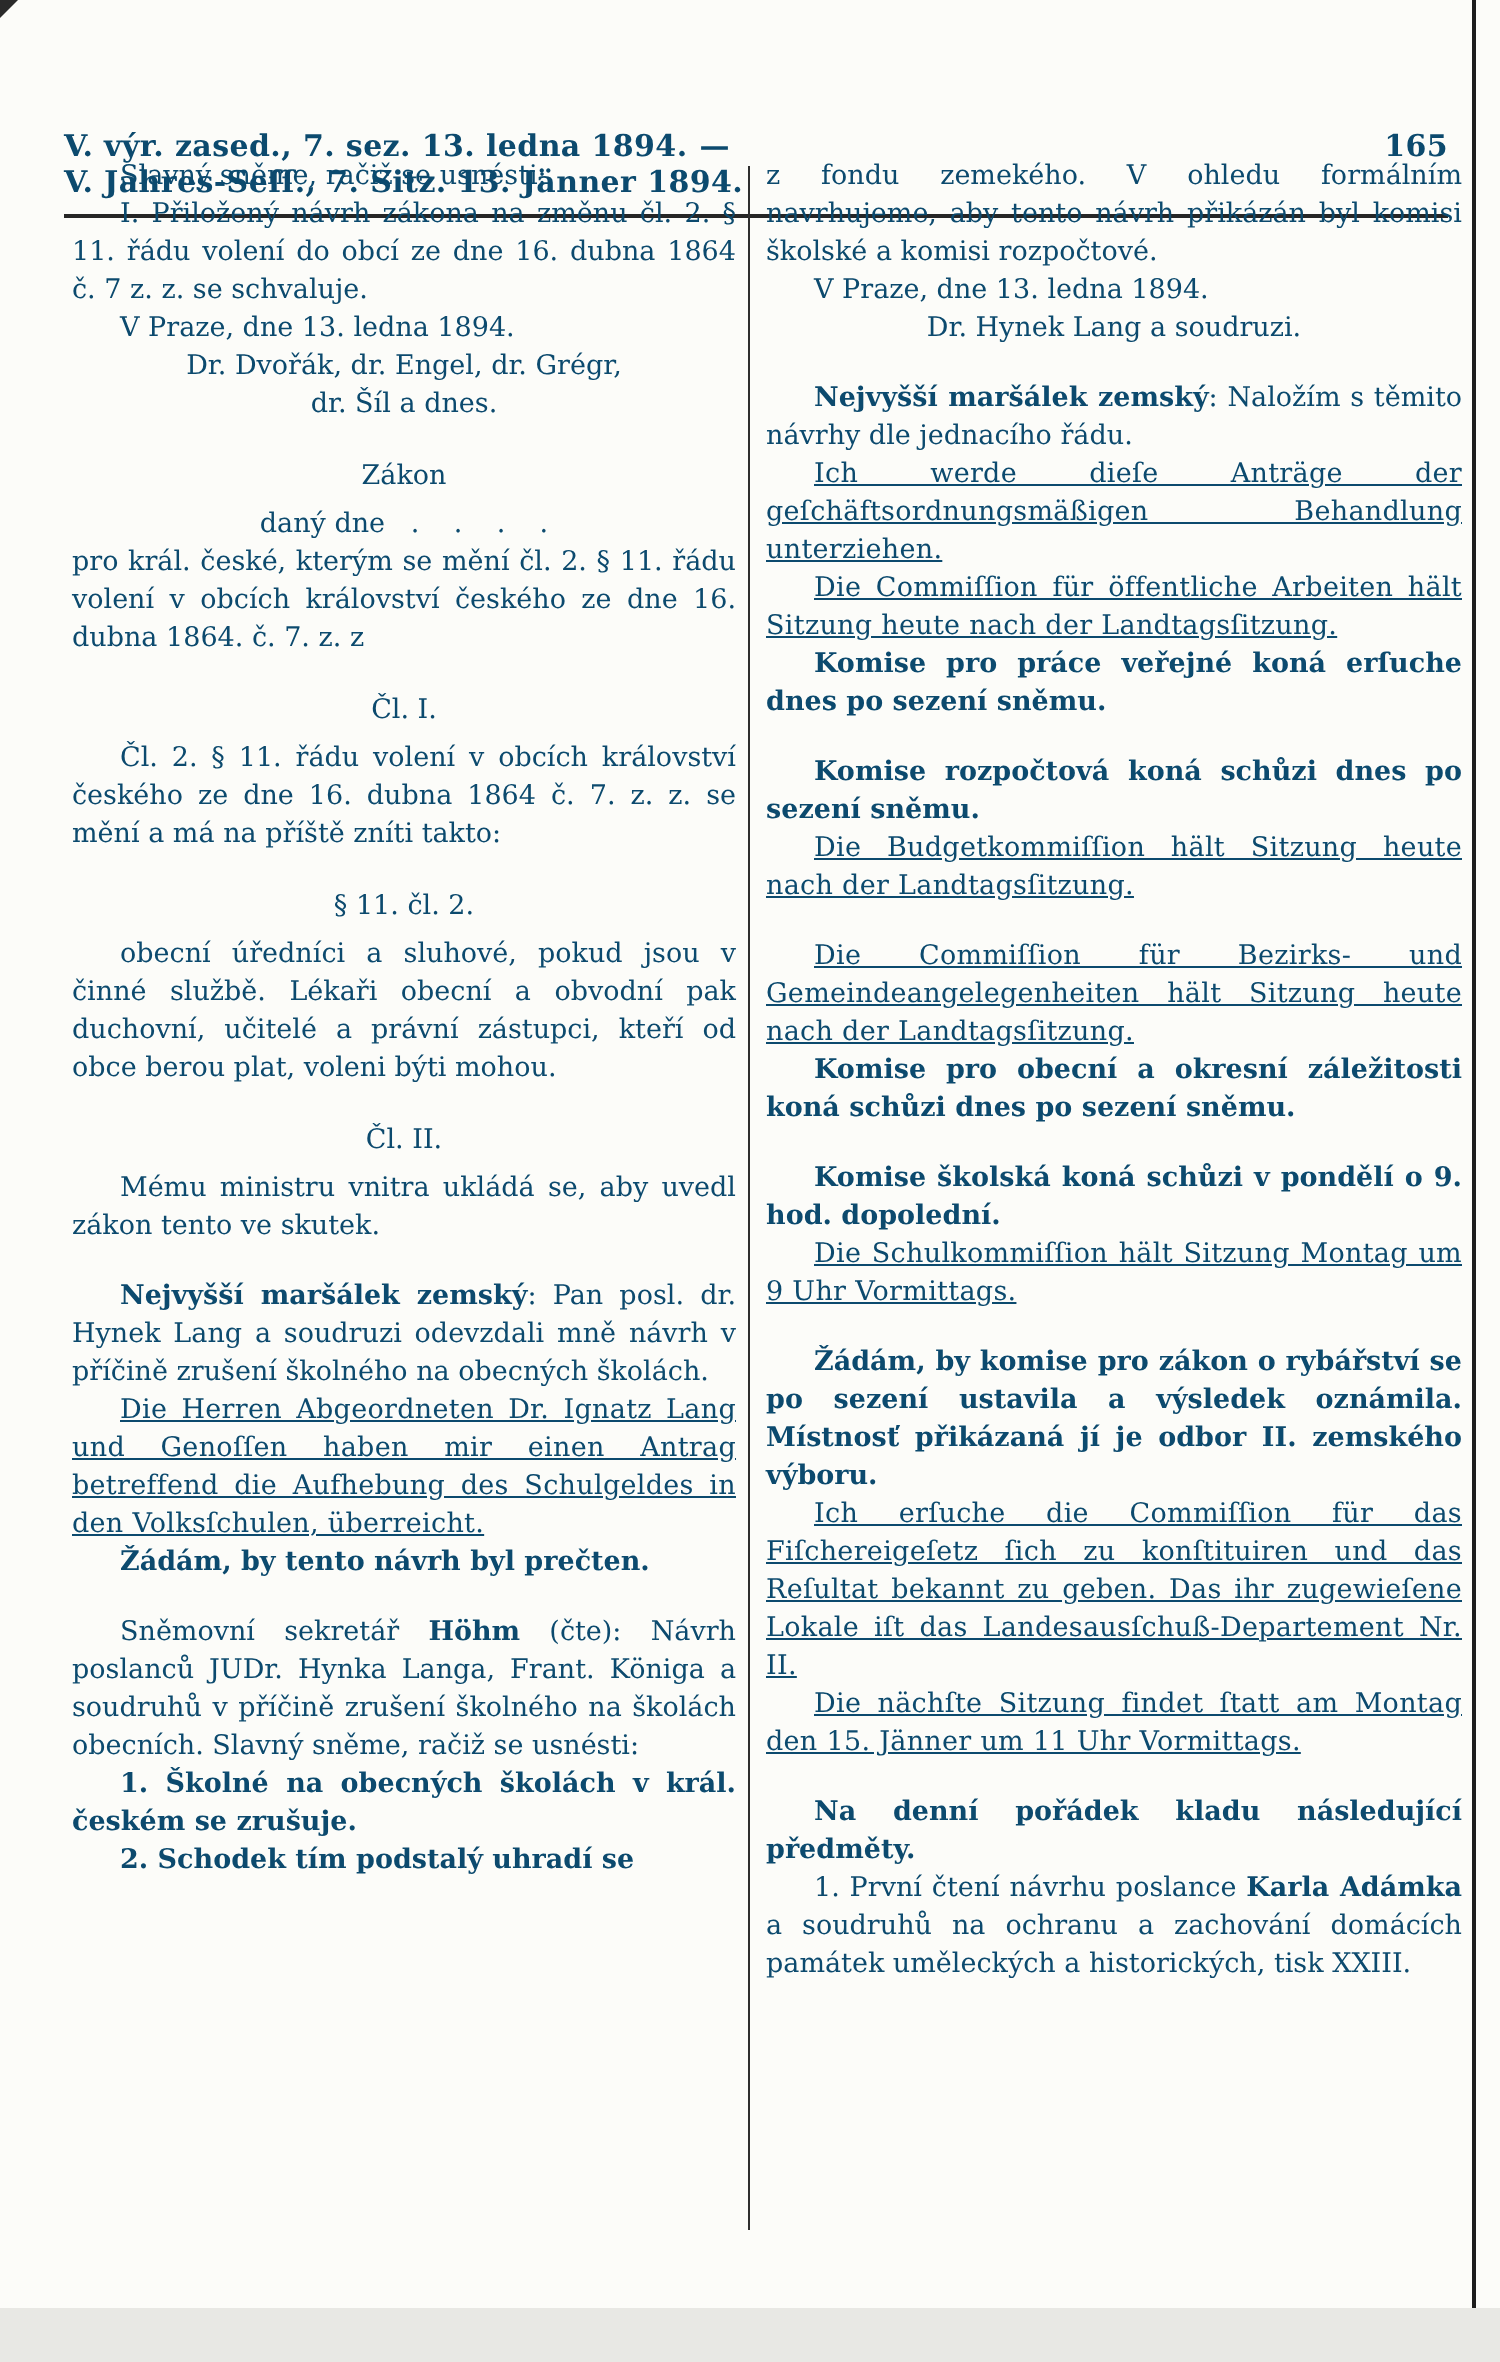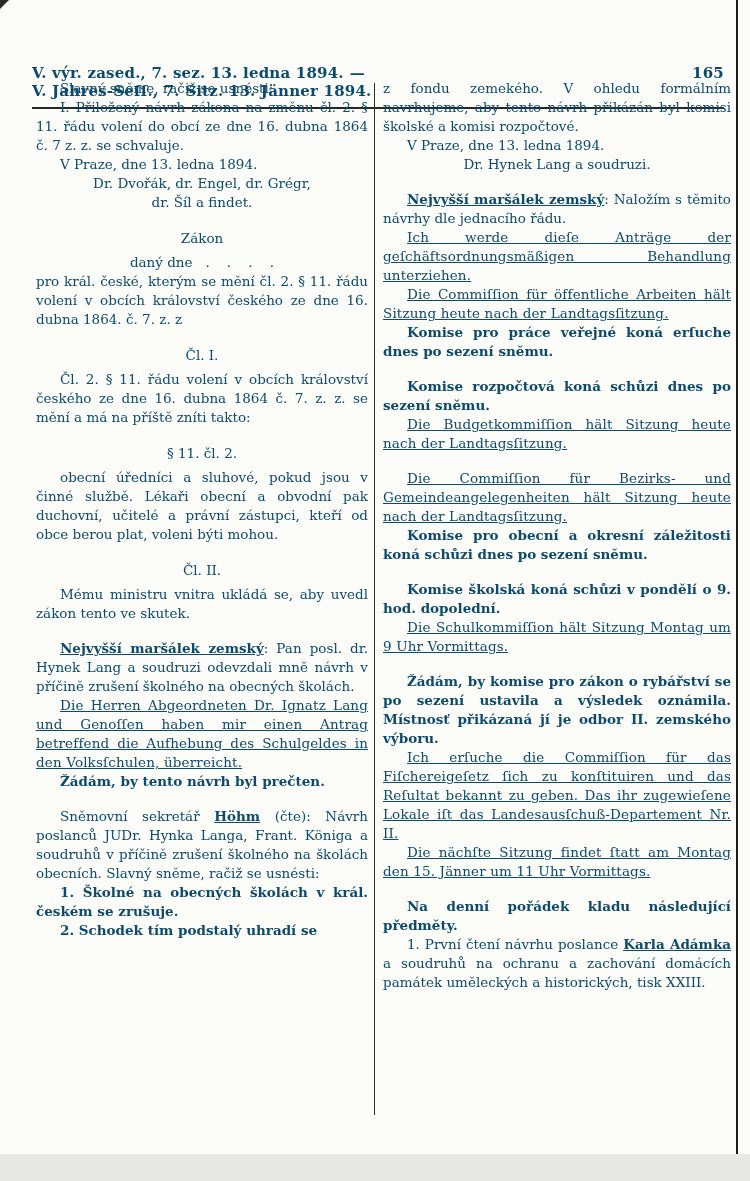--- a/index.html
+++ b/index.html
@@ -32,21 +32,21 @@
   .col-right { left:383px; width:348px; }
   .divider { position:absolute; left:374px; top:83px; width:1px; height:1032px; background:#2e2e2e; }
   
   p { margin:0; }
   .indent { text-indent:24px; }
   .center { text-align:center; text-indent:0; }
   .heading { text-align:center; text-indent:0; margin-top:17px; margin-bottom:5px; }
   .gap-top { margin-top:16px; }
   .heavy { font-weight:bold; }
   .de { letter-spacing:.15px;text-decoration:underline; }
-  strong { font-weight:bold;text-decoration:underline; }
+  strong { font-weight:bold; }
 </style>
 </head>
 <body>
 
 <div class="page">
 
   <div class="scan-corner"></div>
   <div class="scan-edge-right"></div>
 
   <div class="header">
@@ -56,21 +56,21 @@
     <span class="pageno">165</span>
   </div>
 
   <div class="divider"></div>
 
   <div class="col col-left">
     <p class="indent">Slavný sněme, račiž se usnésti:</p>
     <p class="indent">I. Přiložený návrh zákona na změnu čl. 2. § 11. řádu volení do obcí ze dne 16. dubna 1864 č. 7 z. z. se schvaluje.</p>
     <p class="indent">V Praze, dne 13. ledna 1894.</p>
     <p class="center">Dr. Dvořák, dr. Engel, dr. Grégr,</p>
-    <p class="center">dr. Šíl a findet.</p>
+    <p class="center">dr. Šíl a dnes.</p>
     <p class="heading">Zákon</p>
     <p class="center">daný dne&nbsp;&nbsp;&nbsp;.&nbsp;&nbsp;&nbsp;&nbsp;.&nbsp;&nbsp;&nbsp;&nbsp;.&nbsp;&nbsp;&nbsp;&nbsp;.</p>
     <p>pro král. české, kterým se mění čl. 2. § 11. řádu volení v obcích království českého ze dne 16. dubna 1864. č. 7. z. z</p>
     <p class="heading">Čl. I.</p>
     <p class="indent">Čl. 2. § 11. řádu volení v obcích království českého ze dne 16. dubna 1864 č. 7. z. z. se mění a má na příště zníti takto:</p>
     <p class="heading">§ 11. čl. 2.</p>
     <p class="indent">obecní úředníci a sluhové, pokud jsou v činné službě. Lékaři obecní a obvodní pak duchovní, učitelé a právní zástupci, kteří od obce berou plat, voleni býti mohou.</p>
     <p class="heading">Čl. II.</p>
     <p class="indent">Mému ministru vnitra ukládá se, aby uvedl zákon tento ve skutek.</p>
     <p class="indent gap-top"><strong>Nejvyšší maršálek zemský</strong><span>: Pan posl. dr. Hynek Lang a soudruzi odevzdali mně návrh v příčině zrušení školného na obecných školách.</span></p>

